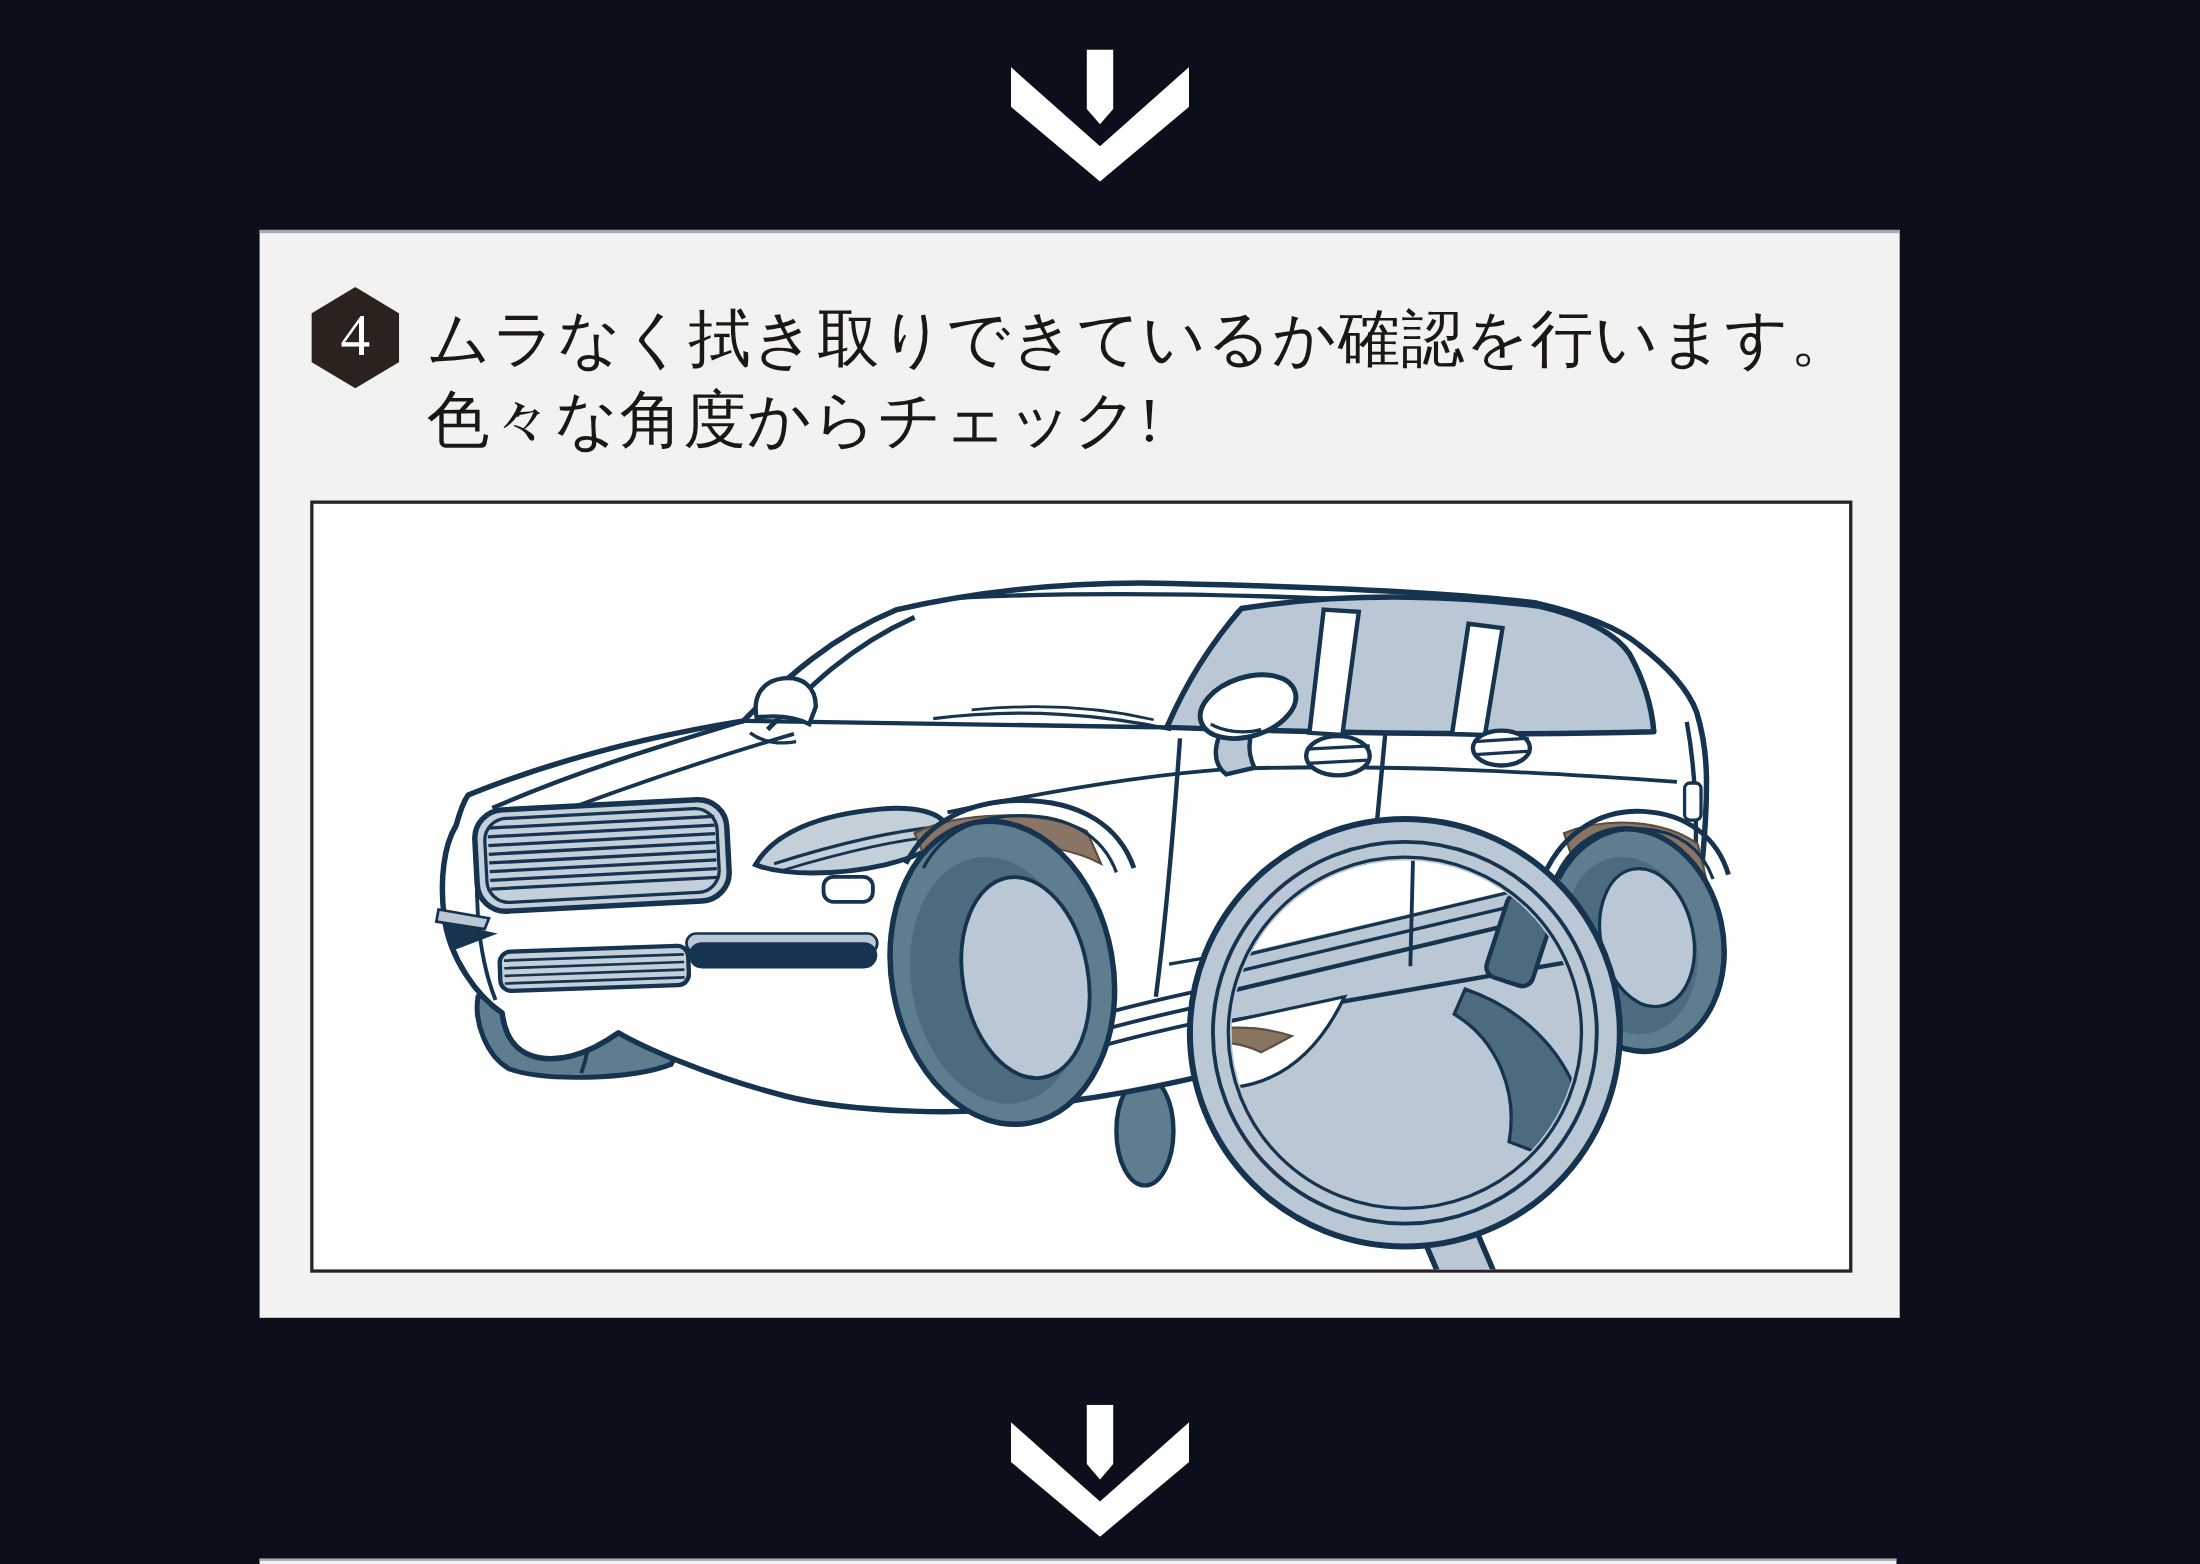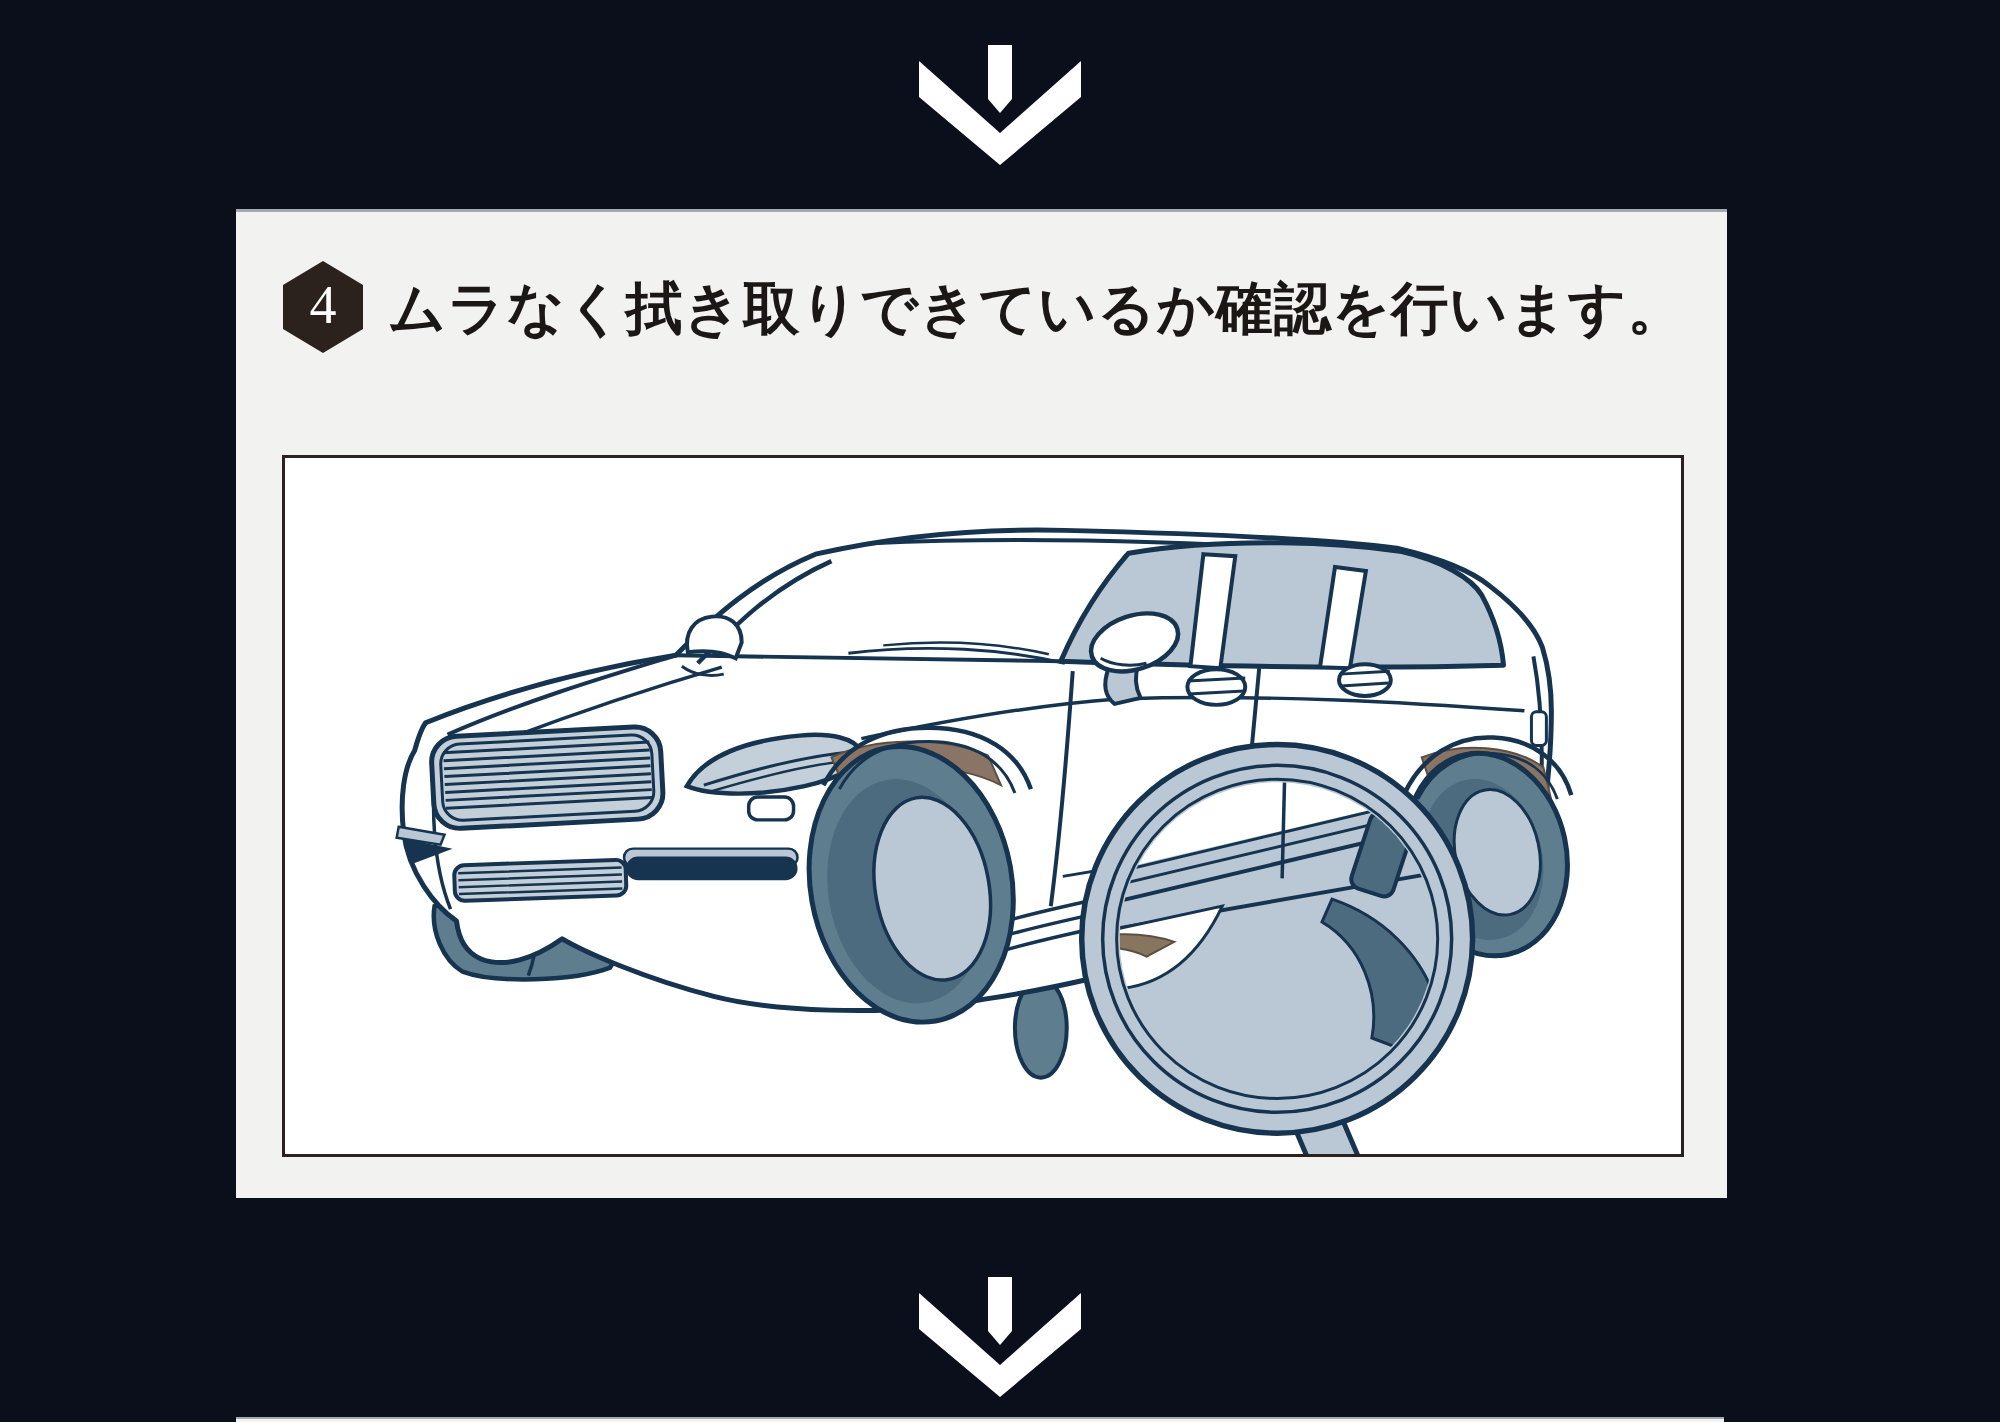--- a/index.html
+++ b/index.html
@@ -17,21 +17,21 @@
   }
   .step-badge{
     position:absolute;left:47px;top:49px;width:80px;height:92px;
     background:#2b211d;
     clip-path:polygon(50% 0,100% 26%,100% 74%,50% 100%,0 74%,0 26%);
     display:flex;align-items:center;justify-content:center;
   }
   .step-badge .num{color:#ffffff;font-size:54px;line-height:1;transform:translateY(-2px);}
   .instruction{
     position:absolute;left:152px;top:60px;width:1300px;
-    color:#1b1715;font-size:57px;line-height:74px;font-weight:700;
+    color:#1b1715;font-size:57px;line-height:74px;font-weight:400;
     letter-spacing:1px;white-space:nowrap;
   }
   .illustration-frame{
     position:absolute;left:46px;top:243px;width:1396px;height:696px;
     background:#ffffff;border:3px solid #2b2123;
   }
   .illustration-frame svg{display:block;width:100%;height:100%;}
   .next-card-peek{
     position:absolute;left:236px;top:1417px;width:1488px;height:5px;
     background:#f2f2f1;border-top:2px solid #a4a9b2;box-sizing:border-box;
@@ -44,20 +44,21 @@
   <polygon points="69,0 93,0 93,54 81,68 69,54" fill="#ffffff"></polygon>
   <polygon points="0,16 81,88 162,16 162,52 81,120 0,52" fill="#ffffff"></polygon>
 </svg>
 
 <div class="step-card">
   <div class="step-badge">
     <span class="num">4</span>
   </div>
   <div class="instruction">
     <div>ムラなく拭き取りできているか確認を行います。</div>
+    <div>色々な角度からチェック!</div>
   </div>
 
   <div class="illustration-frame">
     <svg viewBox="0 0 1400 702" preserveAspectRatio="none">
       <defs>
         <clipPath id="lensClip">
             <circle cx="995" cy="485" r="158"></circle>
           </clipPath>
       </defs>
 

